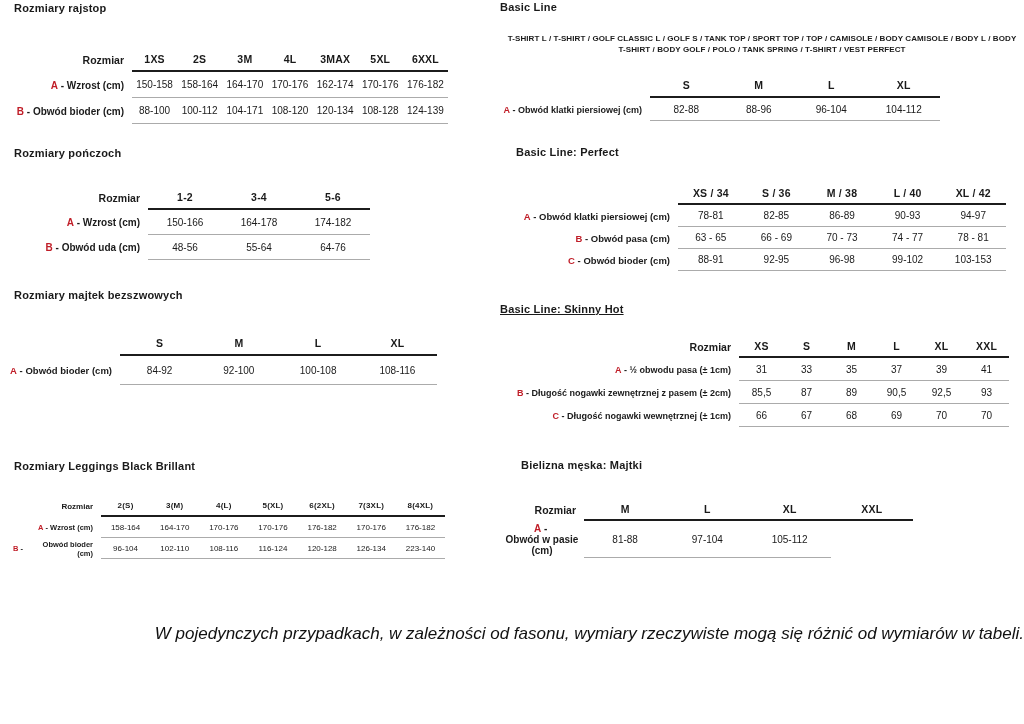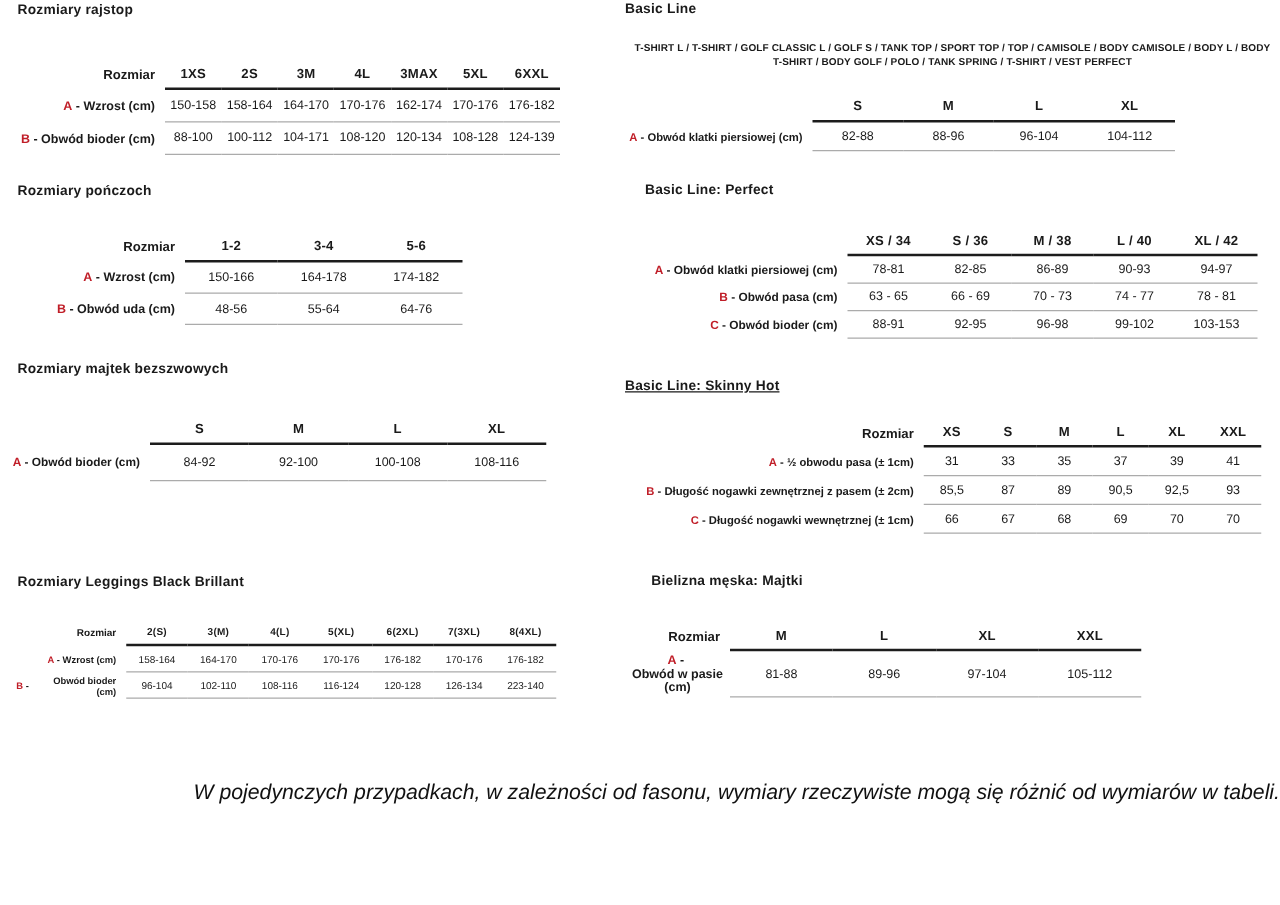--- a/index.html
+++ b/index.html
@@ -282,20 +282,19 @@
       <div class="cell colhead">M</div>
       <div class="cell colhead">L</div>
       <div class="cell colhead">XL</div>
       <div class="cell colhead">XXL</div>
       <div class="cell rowlabel">
         <span class="letter">A</span>
         <span class="sep"> - </span>
         <span>Obwód w pasie (cm)</span>
       </div>
       <div class="cell val">81-88</div>
-      <div class="cell val">89-96</div>
       <div class="cell val">97-104</div>
       <div class="cell val">105-112</div>
     </div>
 
   <p id="footnote">W pojedynczych przypadkach, w zależności od fasonu, wymiary rzeczywiste mogą się różnić od wymiarów w tabeli.</p>
 
 </div>
 
 </body></html>

